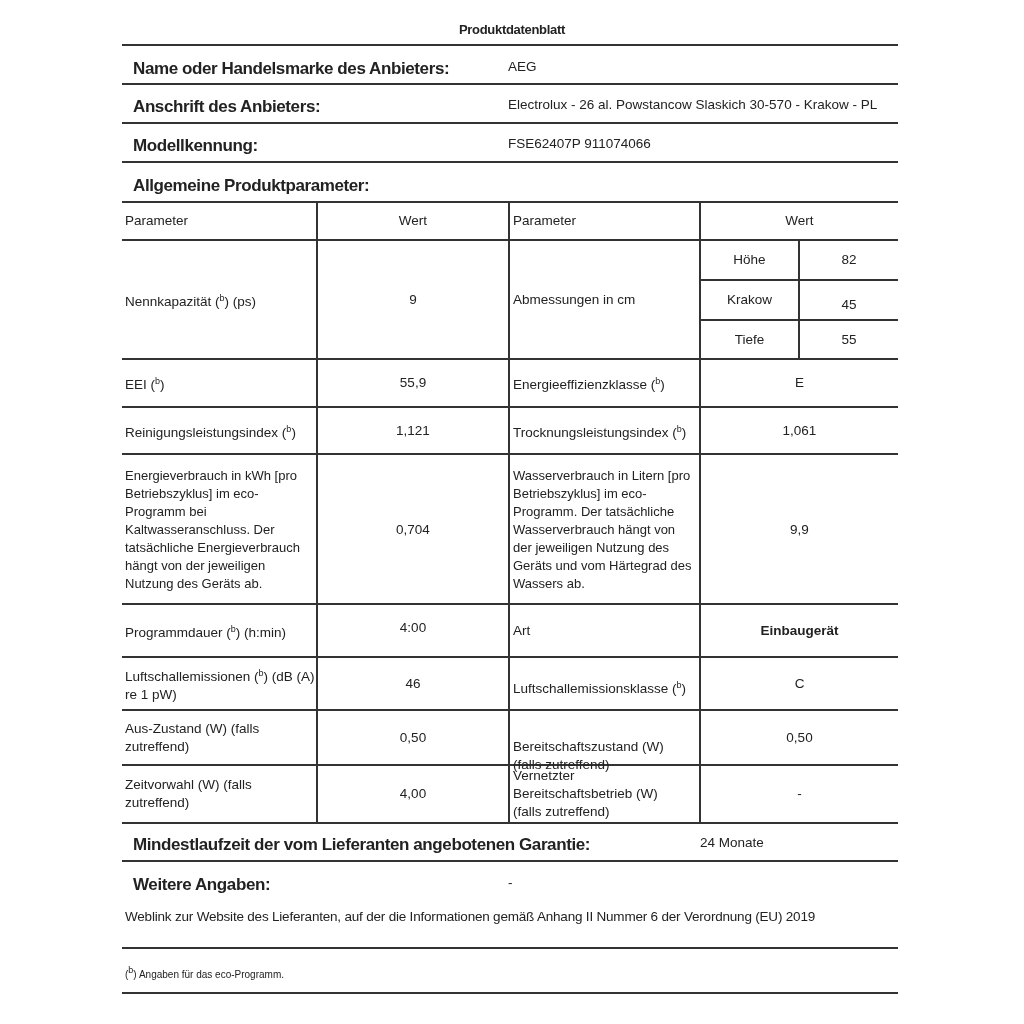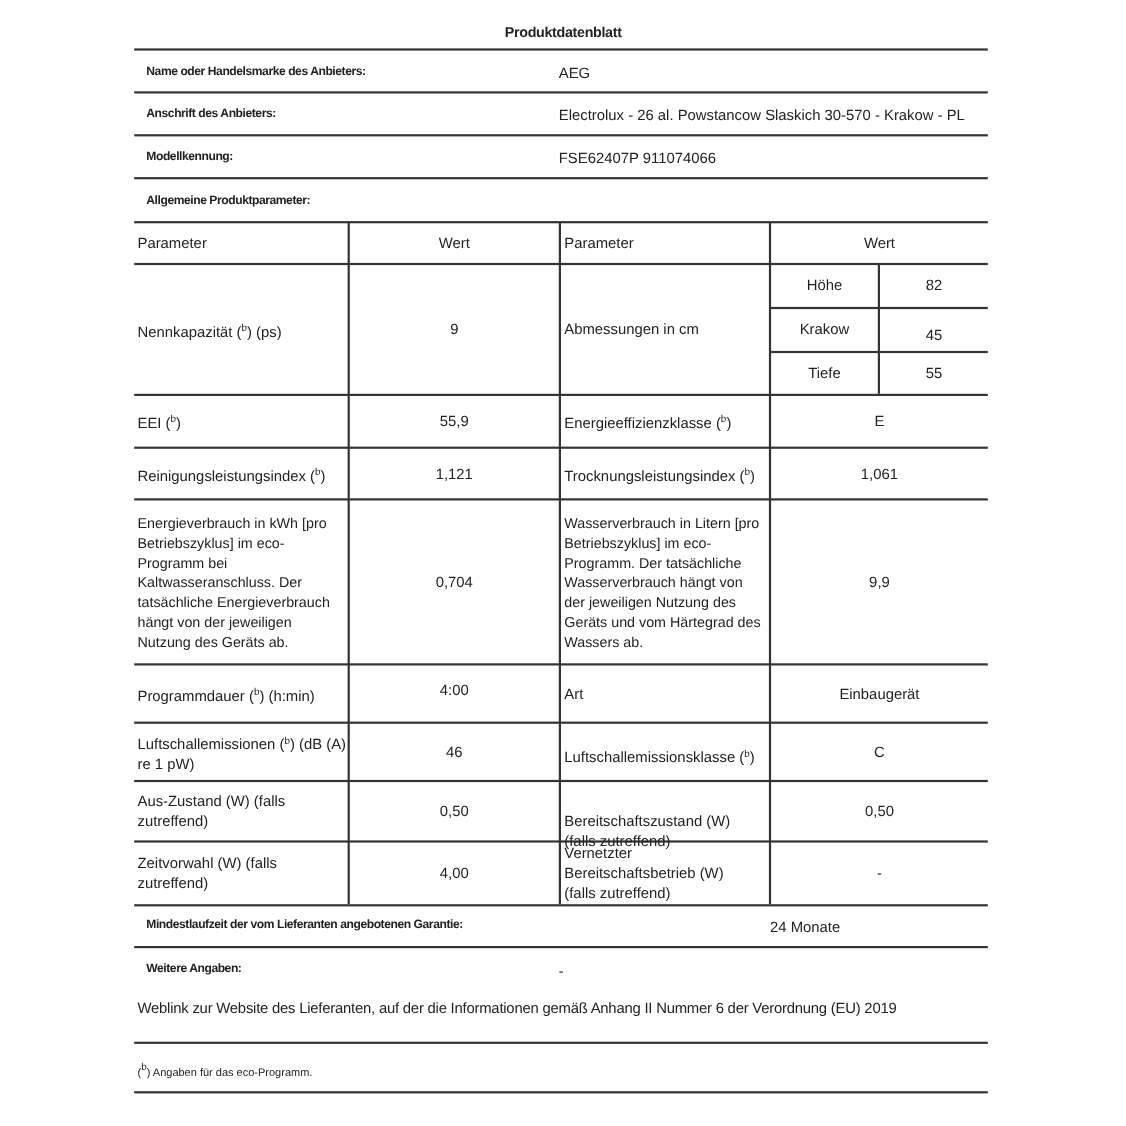--- a/index.html
+++ b/index.html
@@ -1,21 +1,21 @@
 <!DOCTYPE html>
 <html><head>
 <meta charset="utf-8">
 <style>
   html, body { margin: 0; padding: 0; background: #ffffff; }
   body { width: 1024px; height: 1024px; position: relative; font-family: "Liberation Sans", sans-serif; color: #222; overflow: hidden; }
   .abs { position: absolute; }
   .hline { position: absolute; left: 122px; width: 776px; height: 2px; background: #333; }
   .vline { position: absolute; width: 2px; background: #333; }
   .title { left: 0; width: 1024px; top: 22px; text-align: center; font-weight: bold; font-size: 13px; letter-spacing: -0.3px; }
-  .lbl { left: 125px; font-weight: bold; font-size: 11px; letter-spacing: -0.4px; padding-left: 8px; }
+  .lbl { left: 125px; font-weight: bold; font-size: 17px; letter-spacing: -0.4px; padding-left: 8px; }
   .val { left: 508px; font-size: 13.5px; }
   .cell { position: absolute; font-size: 13.5px; display: flex; align-items: center; line-height: 18px; }
   .center { justify-content: center; text-align: center; }
   .left { justify-content: flex-start; padding-left: 3px; }
   sup { font-size: 9px; vertical-align: 5px; }
   .small { font-size: 10px; }
 </style>
 </head>
 <body>
 
@@ -92,21 +92,21 @@
 <div class="cell left" style="left:122px; width:186px; top:456px; height:147px; font-size:13px;">Energieverbrauch in kWh [pro Betriebszyklus] im eco-Programm bei Kaltwasseranschluss. Der tatsächliche Energieverbrauch hängt von der jeweiligen Nutzung des Geräts ab.</div>
 <div class="cell center" style="left:318px; width:190px; top:456px; height:147px;">0,704</div>
 <div class="cell left" style="left:510px; width:184px; top:456px; height:147px; font-size:13px;">Wasserverbrauch in Litern [pro Betriebszyklus] im eco-Programm. Der tatsächliche Wasserverbrauch hängt von der jeweiligen Nutzung des Geräts und vom Härtegrad des Wassers ab.</div>
 <div class="cell center" style="left:701px; width:197px; top:456px; height:147px;">9,9</div>
 
 <div class="cell left" style="left:122px; width:190px; top:605px; height:51px;">
   <span><span>Programmdauer (</span><sup>b</sup><span>) (h:min)</span></span>
 </div>
 <div class="cell center" style="left:318px; width:190px; top:605px; height:45px;">4:00</div>
 <div class="cell left" style="left:510px; width:186px; top:605px; height:51px;">Art</div>
-<div class="cell center" style="left:701px; width:197px; top:605px; height:51px;">Einbaugerät</div>
+<div class="cell center" style="left:701px; width:197px; top:605px; height:51px;font-weight:bold;">Einbaugerät</div>
 
 <div class="cell left" style="left:122px; width:190px; top:658px; height:51px;">
   <span><span>Luftschallemissionen (</span><sup>b</sup><span>) (dB (A) re 1 pW)</span></span>
 </div>
 <div class="cell center" style="left:318px; width:190px; top:658px; height:51px;">46</div>
 <div class="cell left" style="left:510px; width:186px; top:658px; height:51px; padding-top:6px; box-sizing:border-box;text-align:center;">
   <span><span>Luftschallemissionsklasse (</span><sup>b</sup><span>)</span></span>
 </div>
 <div class="cell center" style="left:701px; width:197px; top:658px; height:51px;">C</div>
 

